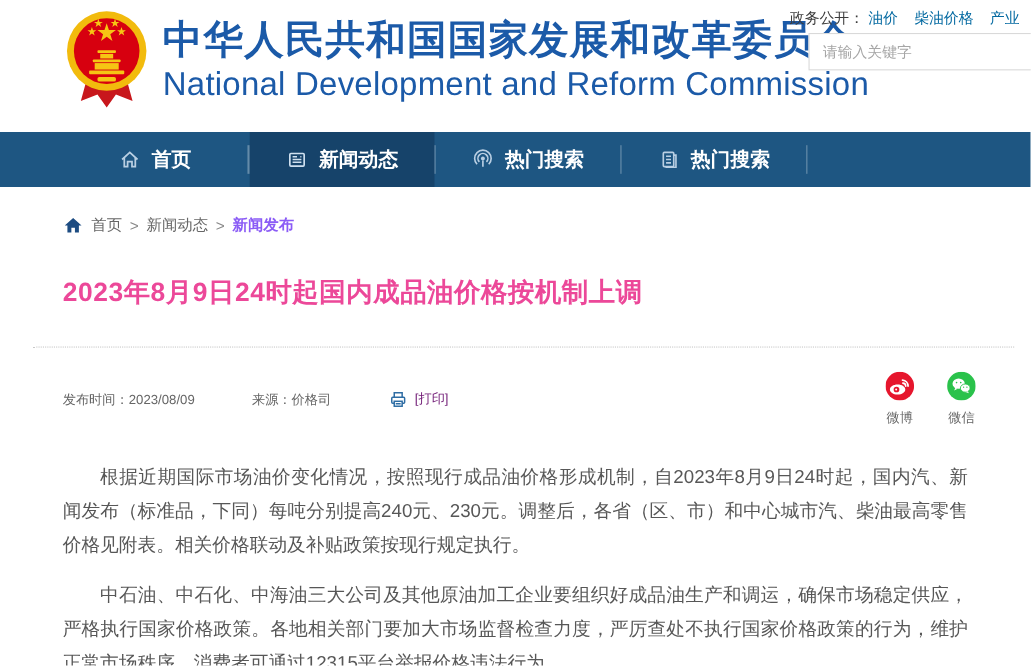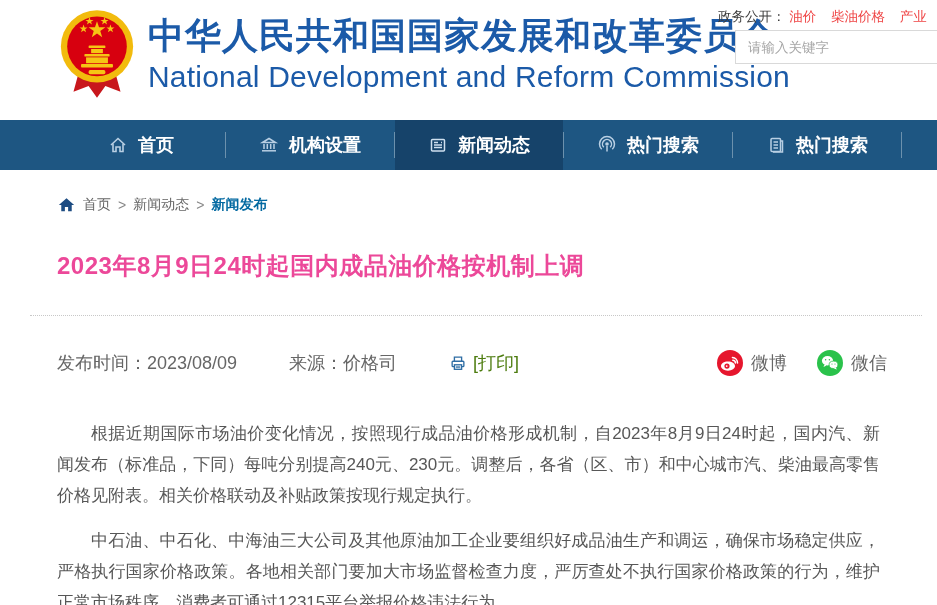--- a/index.html
+++ b/index.html
@@ -7,49 +7,49 @@
     width:937px;height:605px;position:relative;background:#fff;
     font-family:"Liberation Sans","DejaVu Sans",sans-serif;color:#333;
   }
   
   .header{position:relative;height:120px;background:#fff;}
   .emblem{position:absolute;left:55px;top:6px;width:84px;height:96px;}
   .site-title{position:absolute;left:148px;top:16px;color:#1b5aa8;line-height:1.1;}
   .site-title .cn{font-size:36px;font-weight:bold;letter-spacing:1px;white-space:nowrap;}
   .site-title .en{font-size:30px;margin-top:4px;letter-spacing:.2px;white-space:nowrap;}
   .hotsearch{position:absolute;left:718px;top:8px;font-size:13.5px;color:#3c3c3c;white-space:nowrap;}
-  .hotsearch a{color:#ef4444;text-decoration:none;margin-right:11px;cursor:pointer;}
+  .hotsearch a{color:#0369a1;text-decoration:none;margin-right:11px;cursor:pointer;}
   .search-input{
     position:absolute;left:735px;top:30px;width:245px;height:34px;box-sizing:border-box;
     border:1px solid #d9d9d9;padding:0 12px;font-size:13.5px;color:#333;outline:none;
     font-family:"Liberation Sans","DejaVu Sans",sans-serif;
   }
   .search-input::placeholder{color:#a6a6a6;}
   
   .nav{height:50px;background:#1e5682;display:flex;align-items:stretch;padding-left:57px;}
   .nav-item{
     width:168px;display:flex;align-items:center;justify-content:center;gap:10px;
     color:#fff;font-size:18px;font-weight:bold;cursor:pointer;white-space:nowrap;
   }
   .nav-item.active{background:#16436a;}
   .nav-item svg{flex:0 0 auto;}
   .nav-sep{width:1px;height:26px;background:rgba(255,255,255,.35);align-self:center;}
   
   .breadcrumb{margin:26px 0 0 57px;display:flex;align-items:center;gap:7px;font-size:14px;color:#666;}
   .breadcrumb a{color:#666;text-decoration:none;cursor:pointer;}
   .breadcrumb .sep{color:#888;}
-  .breadcrumb .current{color:#0369a1;font-weight:bold;}
+  .breadcrumb .current{color:#8b5cf6;font-weight:bold;}
   
   .article-title{margin:36px 57px 0 57px;font-size:24px;font-weight:bold;color:#ec4899;letter-spacing:.5px;}
   .dotted{border-bottom:1px dotted #c8c8c8;margin:33px 15px 0 30px;height:0;}
-  .meta{margin:34px 50px 0 57px;display:flex;align-items:center;font-size:18px;color:#666;height:26px;}
+  .meta{margin:34px 50px 0 57px;display:flex;align-items:center;font-size:12px;color:#666;height:26px;}
   .meta .item{margin-right:52px;white-space:nowrap;}
-  .print{display:flex;align-items:center;gap:6px;color:#4d7c0f;cursor:pointer;white-space:nowrap;}
+  .print{display:flex;gap:6px;color:#701a75;cursor:pointer;white-space:nowrap;}
   .share{margin-left:auto;display:flex;align-items:center;gap:30px;}
-  .share .sh{display:flex;align-items:center;gap:8px;cursor:pointer;color:#666;white-space:nowrap;}
+  .share .sh{display:flex;align-items:center;gap:8px;cursor:pointer;color:#666;white-space:nowrap;flex-direction:column;}
   .content{margin:42px 57px 0 57px;font-size:17px;color:#575757;line-height:31px;text-align:justify;}
   .content p{margin:0 0 14px 0;text-indent:2em;}
 </style>
 </head>
 <body>
 
 <div class="header">
   <svg class="emblem" viewBox="0 0 100 110">
     <polygon points="28,78 22,100 40,93 50,107 60,93 78,100 72,78" fill="#c8171c"></polygon>
     <circle cx="50" cy="46" r="43" fill="#f2bb0d"></circle>
@@ -87,28 +87,20 @@
 <div class="nav">
   <div class="nav-item">
     <svg width="20" height="20" viewBox="0 0 20 20" fill="none" stroke="#b9cfe3" stroke-width="1.6">
       <path d="M3 10 L10 3.5 L17 10"></path>
         <path d="M5 8.7 V16.5 H8 V12 H12 V16.5 H15 V8.7"></path>
     </svg>
     <span>首页</span>
   </div>
   <div class="nav-sep"></div>
 
-  <div class="nav-item">
-    <svg width="20" height="20" viewBox="0 0 20 20" fill="none" stroke="#b9cfe3" stroke-width="1.5">
-      <path d="M3.5 7.5 L10 3.5 L16.5 7.5 Z"></path>
-        <path d="M5 9 V14 M8.3 9 V14 M11.7 9 V14 M15 9 V14"></path>
-        <path d="M3 15.8 H17"></path>
-    </svg>
-    <span>机构设置</span>
-  </div>
   <div class="nav-sep"></div>
 
   <div class="nav-item active">
     <svg width="20" height="20" viewBox="0 0 20 20" fill="none" stroke="#cfe0ef" stroke-width="1.5">
       <rect x="3.5" y="4.5" width="13" height="11.5" rx="1"></rect>
         <path d="M6 7.5 H10 M6 10 H14 M6 12.5 H14"></path>
         <path d="M13 7.5 H14"></path>
     </svg>
     <span>新闻动态</span>
   </div>

